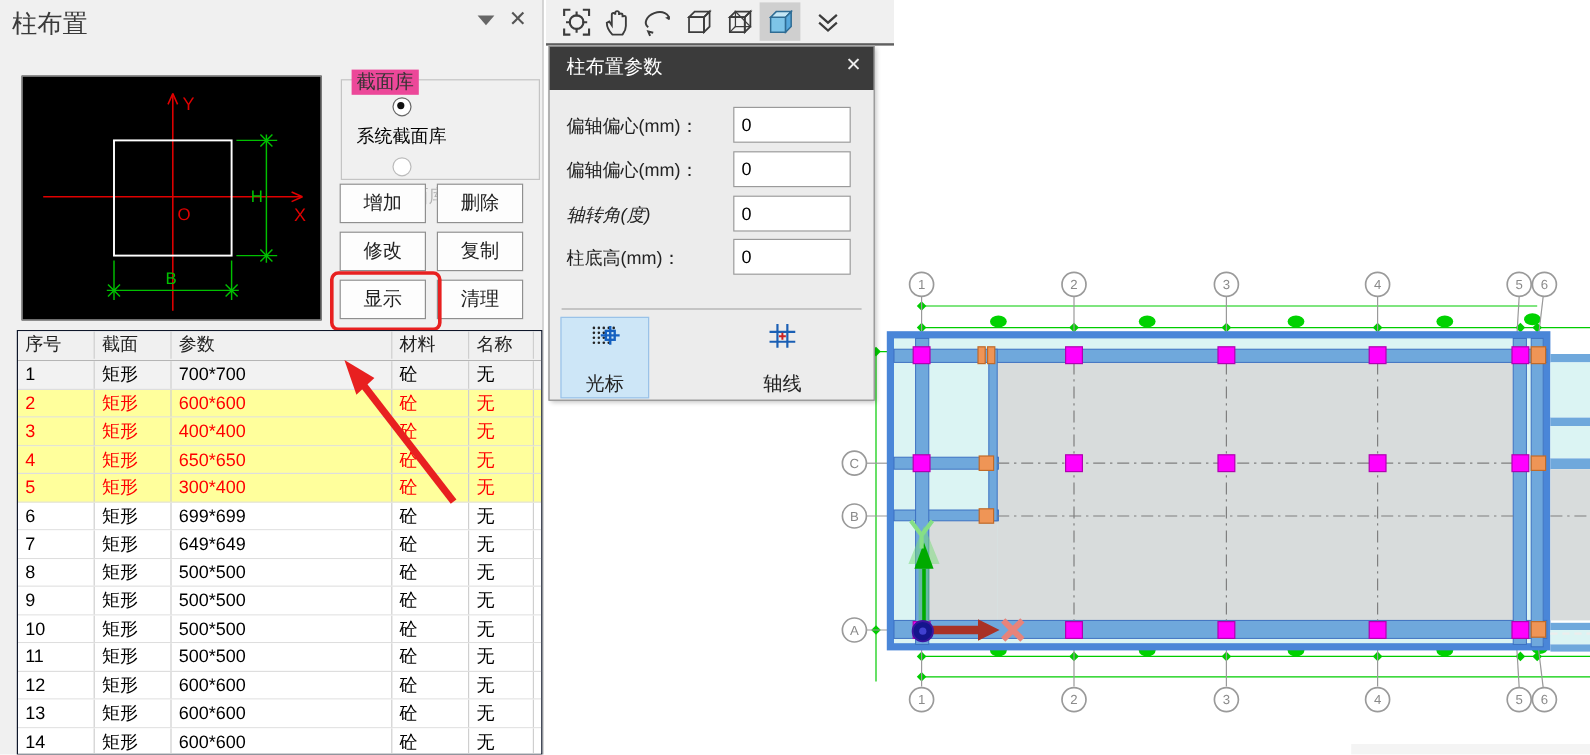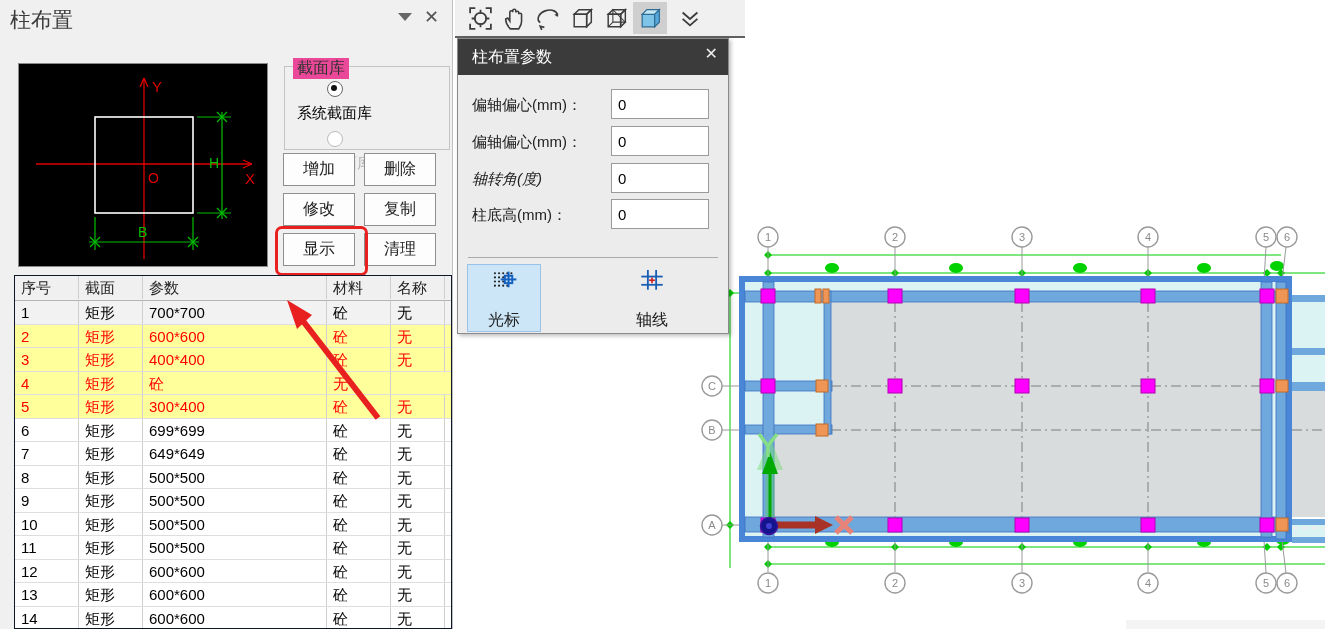--- a/index.html
+++ b/index.html
@@ -131,20 +131,21 @@
           <div class="trow hl">
             <div class="tcell">3</div>
             <div class="tcell">矩形</div>
             <div class="tcell">400*400</div>
             <div class="tcell">砼</div>
             <div class="tcell">无</div>
           </div>
           <div class="trow hl">
             <div class="tcell">4</div>
             <div class="tcell">矩形</div>
+            <div class="tcell">650*650</div>
             <div class="tcell">砼</div>
             <div class="tcell">无</div>
           </div>
           <div class="trow hl">
             <div class="tcell">5</div>
             <div class="tcell">矩形</div>
             <div class="tcell">300*400</div>
             <div class="tcell">砼</div>
             <div class="tcell">无</div>
           </div>

